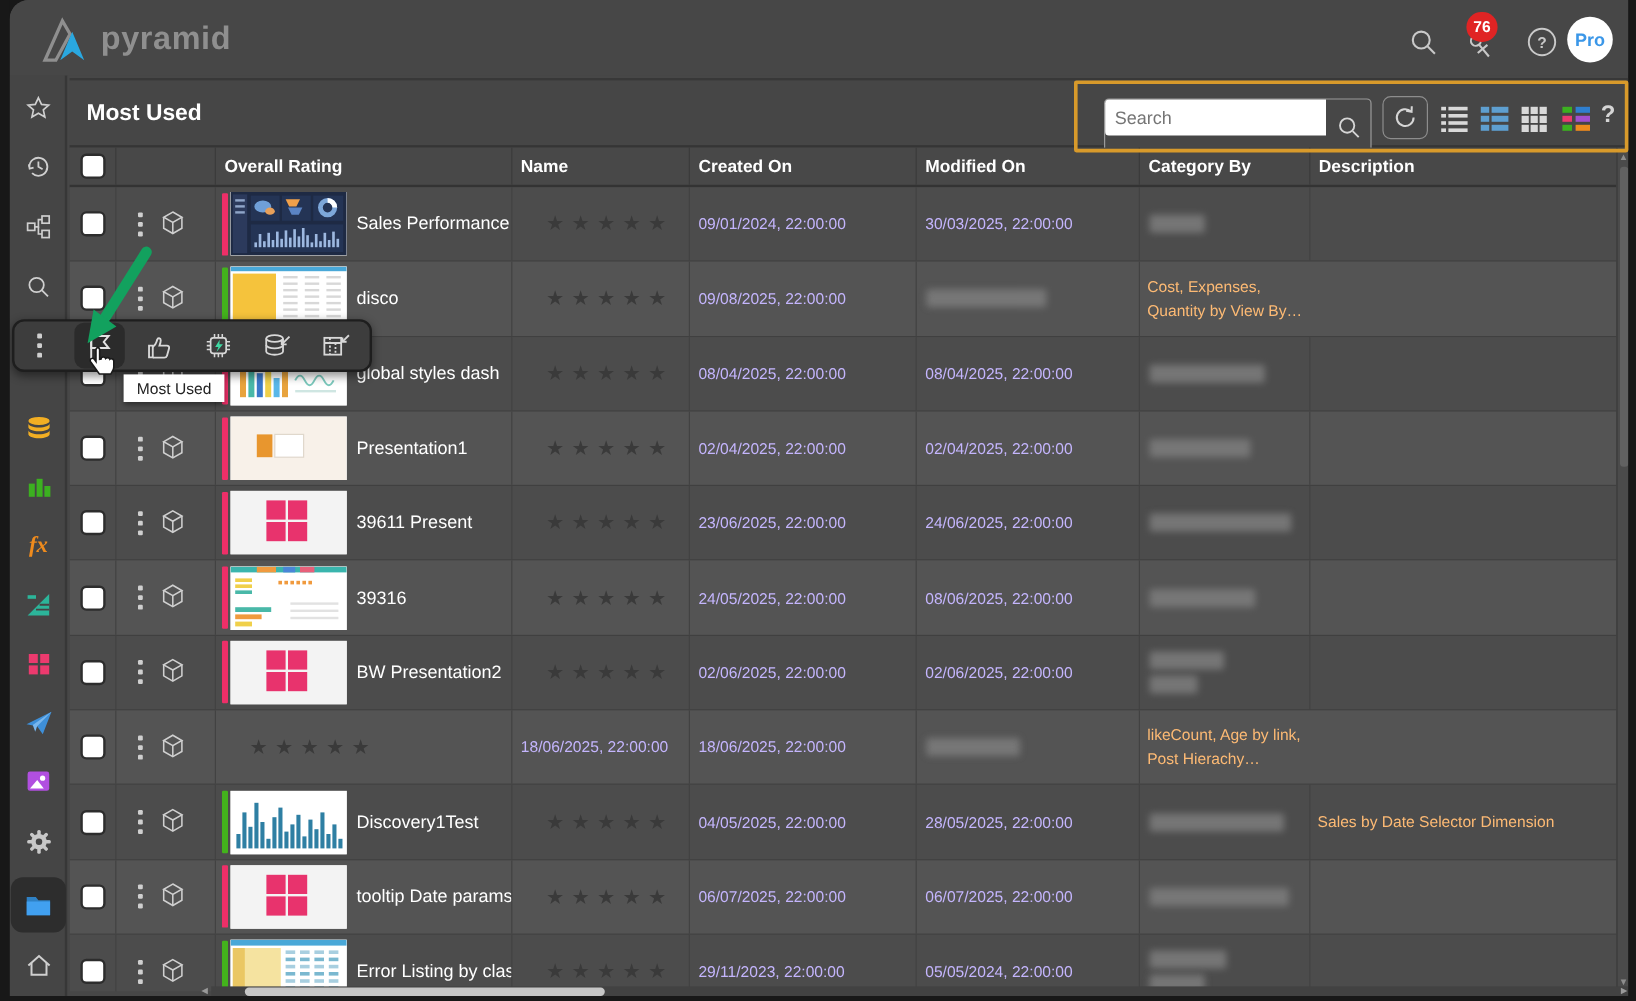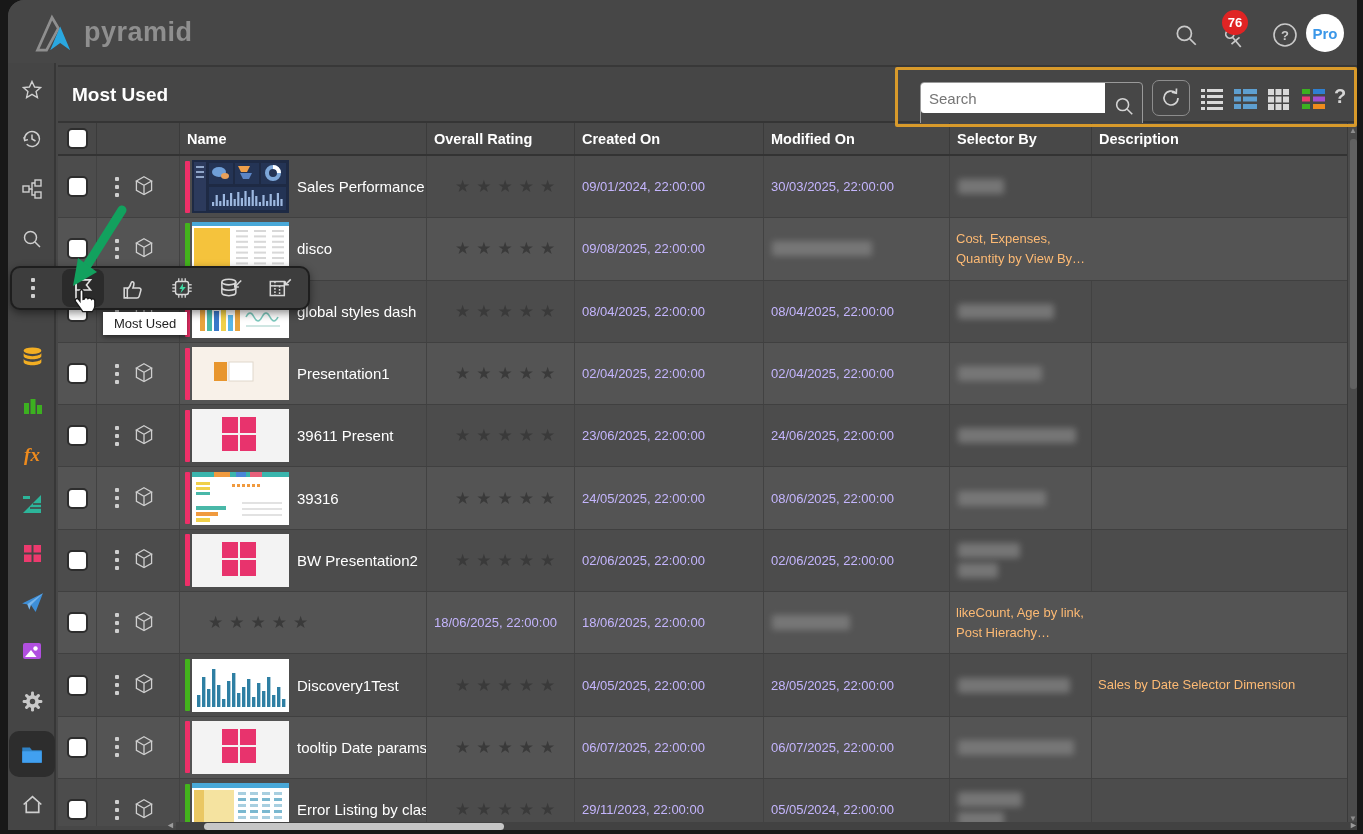--- a/index.html
+++ b/index.html
@@ -297,25 +297,25 @@
     </div>
     <div class="help-q">?</div>
   </div>
 
   <div class="table">
     <div class="thead">
       <div class="th">
             <div class="checkbox hd-check" style="margin-left:2px"></div>
           </div>
       <div class="th"></div>
+      <div class="th">Overall Rating</div>
       <div class="th">Name</div>
-      <div class="th">Overall Rating</div>
       <div class="th">Created On</div>
       <div class="th">Modified On</div>
-      <div class="th">Selector By</div>
+      <div class="th">Category By</div>
       <div class="th" style="border-right:none">Description</div>
     </div>
     <div class="rows" id="rows">
   <div class="trow odd">
     <div class="td">
               <div class="checkbox"></div>
             </div>
     <div class="td">
       <div class="kebab">
                 <i></i>

